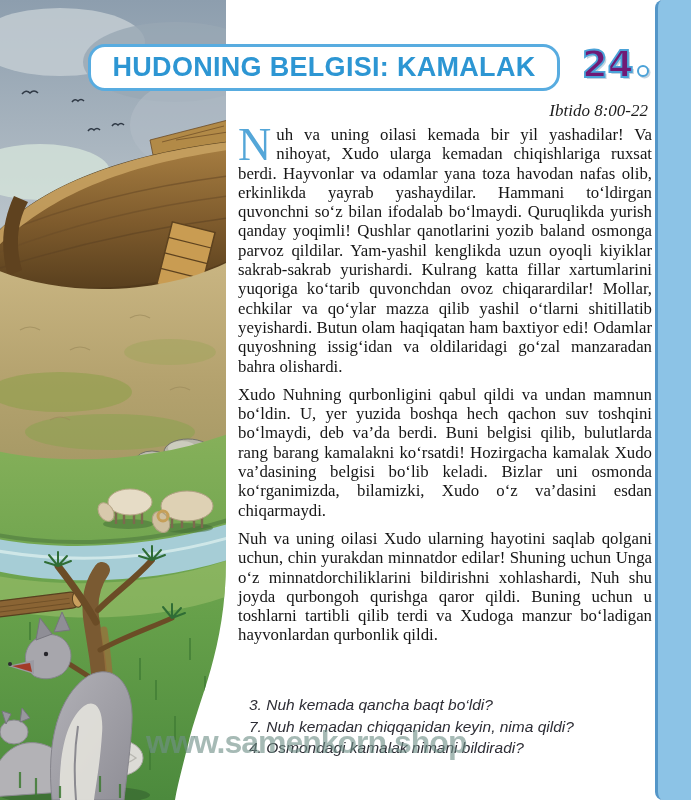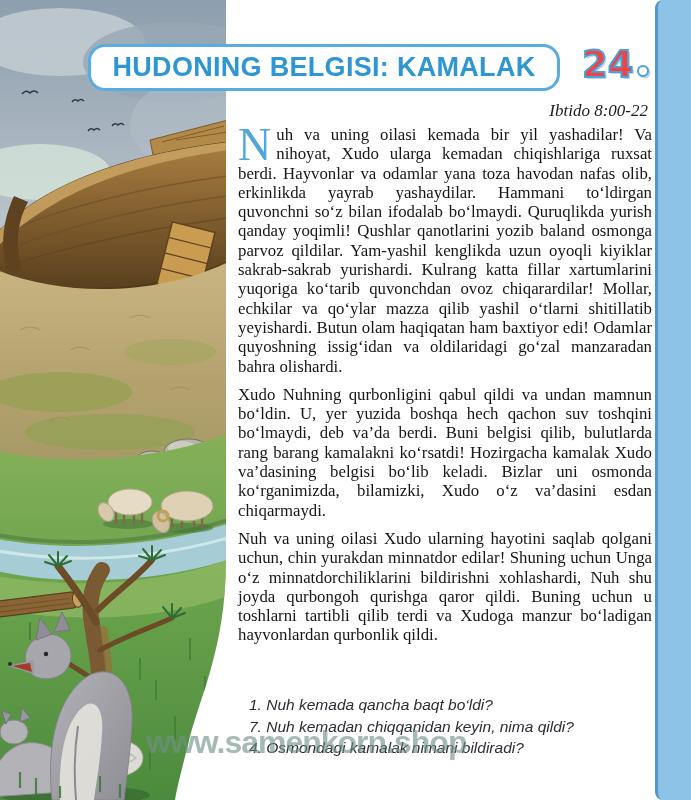--- a/index.html
+++ b/index.html
@@ -16,21 +16,21 @@
   .illustration{position:absolute;left:0;top:0;width:228px;height:800px;z-index:1;}
   
   .title-box{
     position:absolute;left:88px;top:44px;width:472px;height:47px;box-sizing:border-box;
     background:#ffffff;border:3px solid #58ace0;border-radius:17px;
     display:flex;align-items:center;justify-content:center;z-index:10;
   }
   .title-box h1{margin:0;font-size:27px;font-weight:bold;color:#2d96d3;letter-spacing:.3px;text-align:center;}
   .lesson-number{
     position:absolute;left:582px;top:43px;z-index:10;font-family:"DejaVu Sans",sans-serif;
-    font-weight:bold;font-size:37px;color:#ef4444;
+    font-weight:bold;font-size:37px;color:#701a75;
     -webkit-text-stroke:1.8px #4ba2d8;text-shadow:2px 2px 0 rgba(125,158,185,.45);
     white-space:nowrap;
   }
   .lesson-dot{
     display:inline-block;width:8px;height:8px;background:#fff;border:2.5px solid #4ba2d8;
     border-radius:50%;margin-left:3px;box-shadow:1.5px 1.5px 0 rgba(125,158,185,.45);
   }
   .scripture{
     position:absolute;top:101px;right:43px;z-index:5;
     font-family:"Liberation Serif",serif;font-style:italic;font-size:17px;color:#1c1c1c;
@@ -221,18 +221,18 @@
 
 <div class="scripture">Ibtido 8:00-22</div>
 
 <div class="body-text">
   <p><span class="dropcap">N</span><span>uh va uning oilasi kemada bir yil yashadilar! Va nihoyat, Xudo ularga kemadan chiqishlariga ruxsat berdi. Hayvonlar va odamlar yana toza havodan nafas olib, erkinlikda yayrab yashaydilar. Hammani to‘ldirgan quvonchni so‘z bilan ifodalab bo‘lmaydi. Quruqlikda yurish qanday yoqimli! Qushlar qanotlarini yozib baland osmonga parvoz qildilar. Yam-yashil kenglikda uzun oyoqli kiyiklar sakrab-sakrab yurishardi. Kulrang katta fillar xartumlarini yuqoriga ko‘tarib quvonchdan ovoz chiqarardilar! Mollar, echkilar va qo‘ylar mazza qilib yashil o‘tlarni shitillatib yeyishardi. Butun olam haqiqatan ham baxtiyor edi! Odamlar quyoshning issig‘idan va oldilaridagi go‘zal manzaradan bahra olishardi.</span></p>
   <p>Xudo Nuhning qurbonligini qabul qildi va undan mamnun bo‘ldin. U, yer yuzida boshqa hech qachon suv toshqini bo‘lmaydi, deb va’da berdi. Buni belgisi qilib, bulutlarda rang barang kamalakni ko‘rsatdi! Hozirgacha kamalak Xudo va’dasining belgisi bo‘lib keladi. Bizlar uni osmonda ko‘rganimizda, bilamizki, Xudo o‘z va’dasini esdan chiqarmaydi.</p>
   <p>Nuh va uning oilasi Xudo ularning hayotini saqlab qolgani uchun, chin yurakdan minnatdor edilar! Shuning uchun Unga o‘z minnatdorchiliklarini bildirishni xohlashardi, Nuh shu joyda qurbongoh qurishga qaror qildi. Buning uchun u toshlarni tartibli qilib terdi va Xudoga manzur bo‘ladigan hayvonlardan qurbonlik qildi.</p>
 </div>
 
 <div class="questions">
-  <div>1. Nuh kemada qancha baqt bo‘ldi?</div>
+  <div>3. Nuh kemada qancha baqt bo‘ldi?</div>
   <div>7. Nuh kemadan chiqqanidan keyin, nima qildi?</div>
   <div>4. Osmondagi kamalak nimani bildiradi?</div>
 </div>
 
 <div class="watermark">www.samenkorn.shop</div>
 
 </body></html>

